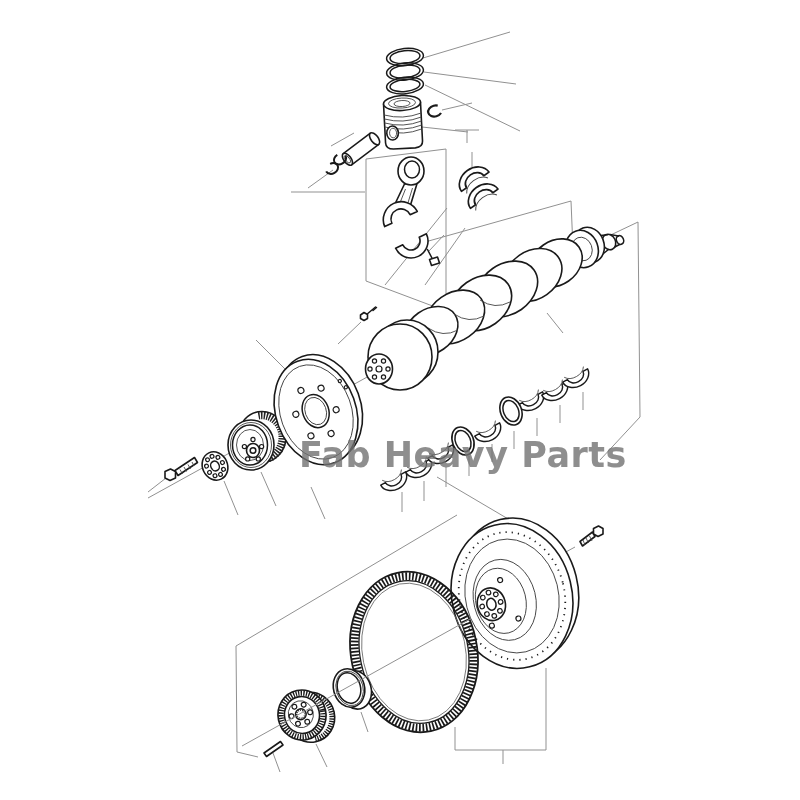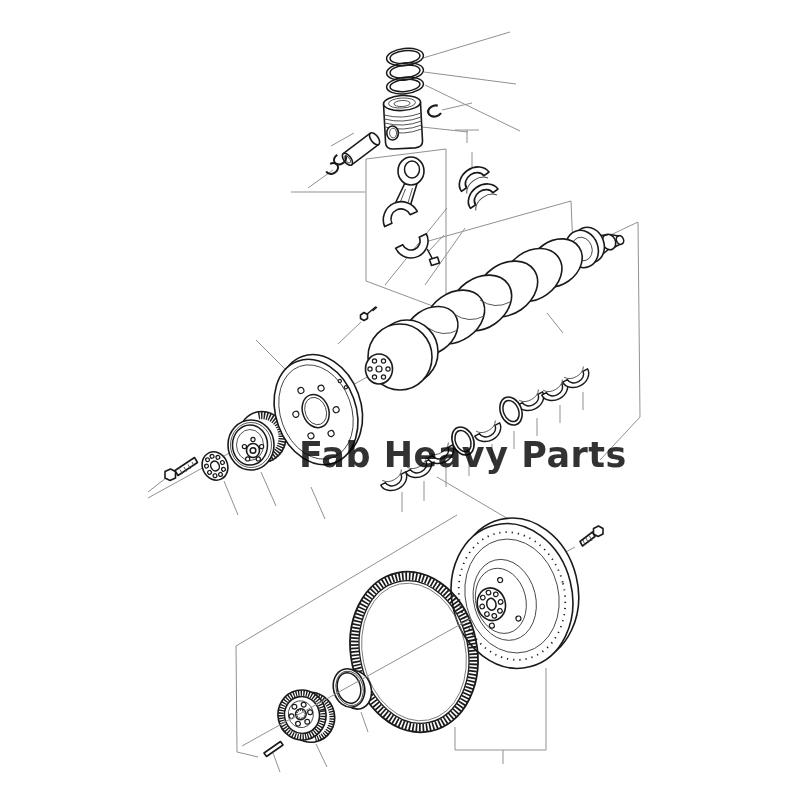--- a/index.html
+++ b/index.html
@@ -5,21 +5,21 @@
   html,body{margin:0;padding:0;background:#fff;}
   .stage{position:relative;width:800px;height:800px;background:#ffffff;overflow:hidden;
          font-family:"DejaVu Sans", sans-serif;}
   svg{position:absolute;left:0;top:0;}
   .p{fill:#ffffff;stroke:#1a1a1a;stroke-width:1.6;stroke-linejoin:round;stroke-linecap:round;}
   .s{fill:none;stroke:#1a1a1a;stroke-width:1.5;stroke-linejoin:round;stroke-linecap:round;}
   .t{fill:none;stroke:#444444;stroke-width:0.9;}
   .g{fill:none;stroke:#919191;stroke-width:1;}
   .hole{fill:#ffffff;stroke:#1a1a1a;stroke-width:1.2;}
   .watermark{position:absolute;left:299px;top:438px;font-size:35px;font-weight:bold;
-             letter-spacing:0.5px;color:#000000;opacity:0.8;white-space:nowrap;line-height:1;}
+             letter-spacing:0.5px;color:#737373;opacity:0.8;white-space:nowrap;line-height:1;}
 </style>
 </head>
 <body>
 
 <div class="stage">
 <svg width="800" height="800" viewBox="0 0 800 800">
 
   <g>
     <path class="g" d="M423,58 L510,32"></path>
     <path class="g" d="M424,72 L516,84"></path>

